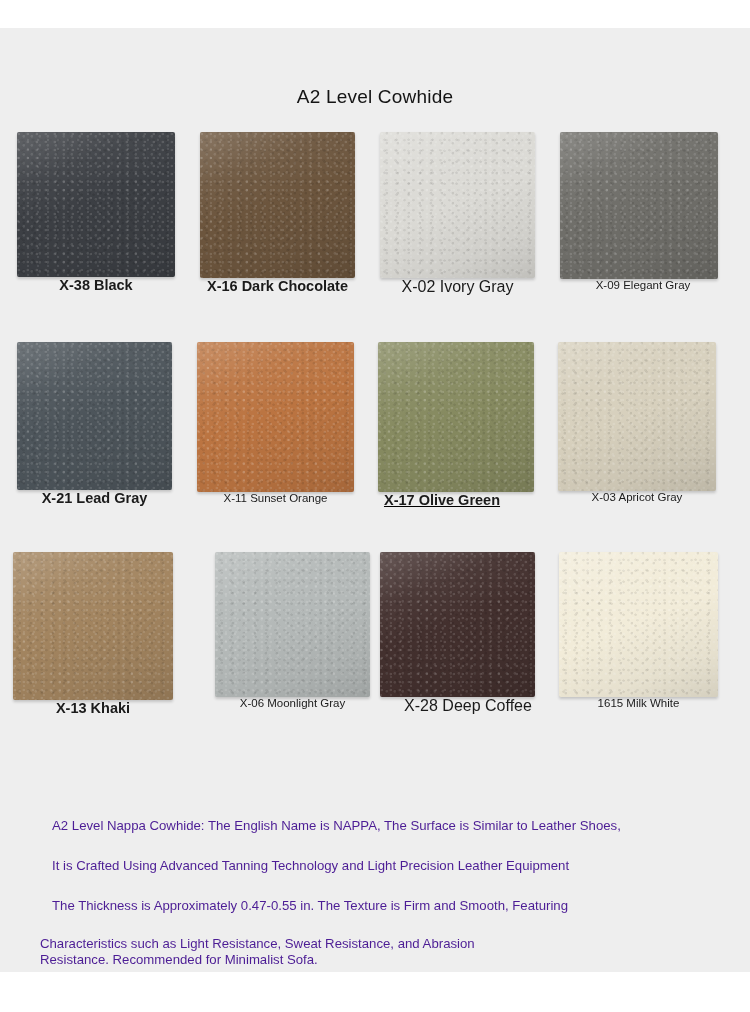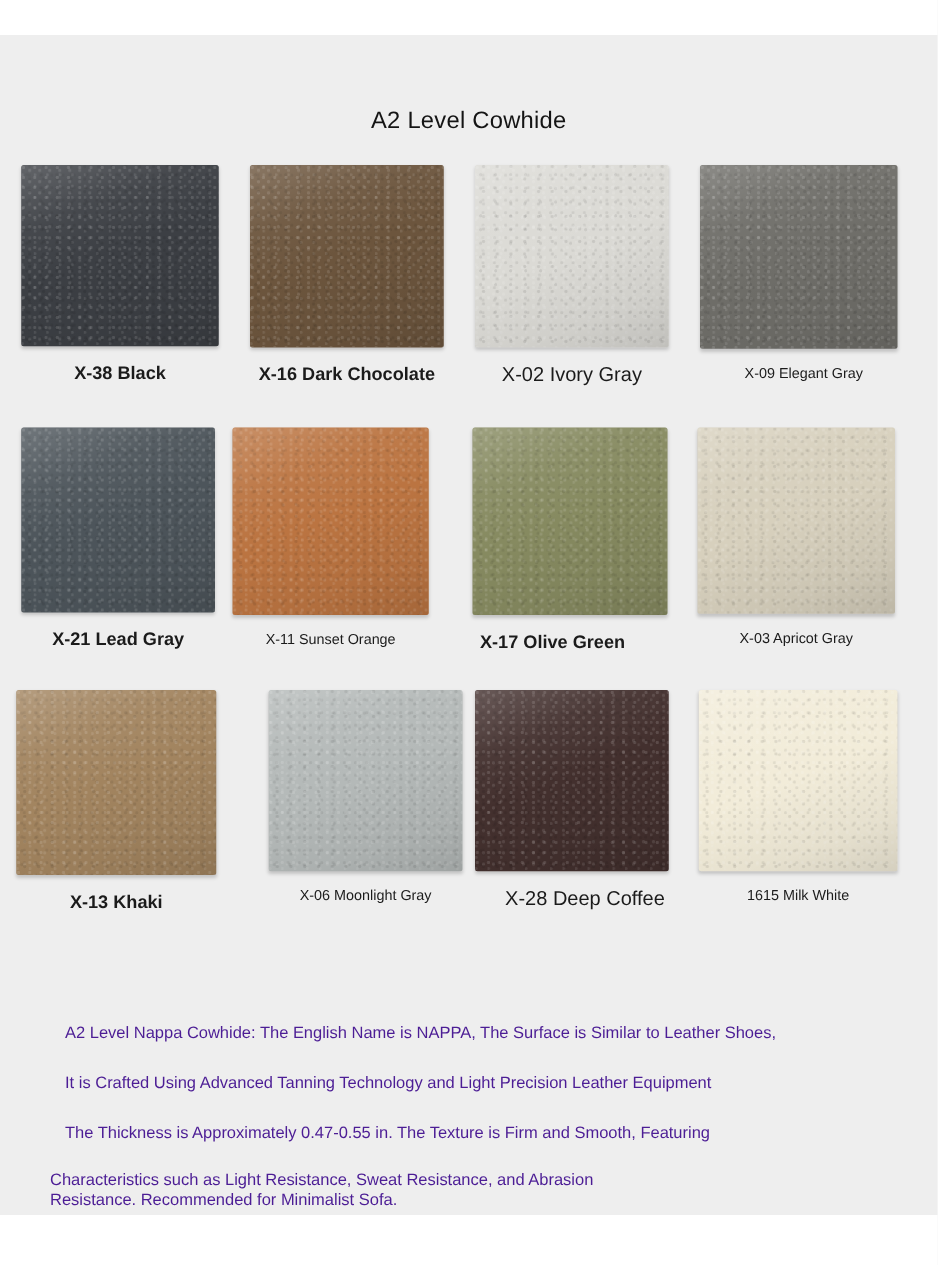--- a/index.html
+++ b/index.html
@@ -79,21 +79,21 @@
     content: "";
     position: absolute;
     inset: 0;
     background:
       linear-gradient(158deg, rgba(255,255,255,0.20) 0%, rgba(255,255,255,0.05) 26%,
                       rgba(255,255,255,0.00) 48%, rgba(0,0,0,0.05) 78%, rgba(0,0,0,0.12) 100%);
     pointer-events: none;
   }
 
   .swatch-label {
-    margin-top: 14px;
+    margin-top: 0;
     text-align: center;
     color: #1b1b1b;
     line-height: 1.18;
   }
   .lbl-lg { font-size: 14.5px; font-weight: bold; }
   .lbl-md { font-size: 16px; font-weight: normal; }
   .lbl-sm { font-size: 11.5px; font-weight: normal; }
 
   .description {
     position: absolute;
@@ -136,25 +136,25 @@
         <div class="swatch-cell" style="left: 560px; width: 166px;">
           <div class="chip" style="height: 147px; width: 158px; background: rgb(111, 110, 105);"></div>
           <div class="swatch-label lbl-sm">X-09 Elegant Gray</div>
         </div>
       </div>
       <div class="swatch-row">
         <div class="swatch-cell" style="left: 17px; width: 155px;">
           <div class="chip" style="height: 148px; width: 155px; background: rgb(77, 85, 91);"></div>
           <div class="swatch-label lbl-lg">X-21 Lead Gray</div>
         </div>
-        <div class="swatch-cell" style="left: 186px; width: 157px;">
+        <div class="swatch-cell" style="left: 197px; width: 157px;">
           <div class="chip" style="height: 150px; width: 157px; background: rgb(187, 116, 65);"></div>
           <div class="swatch-label lbl-sm">X-11 Sunset Orange</div>
         </div>
-        <div class="swatch-cell" style="left: 378px; width: 128px;">
+        <div class="swatch-cell" style="left: 378px; width: 128px; text-decoration: underline;">
           <div class="chip" style="height: 150px; width: 156px; background: rgb(134, 138, 96);"></div>
           <div class="swatch-label lbl-lg">X-17 Olive Green</div>
         </div>
         <div class="swatch-cell" style="left: 558px; width: 158px;">
           <div class="chip" style="height: 149px; width: 158px; background: rgb(215, 208, 189);"></div>
           <div class="swatch-label lbl-sm">X-03 Apricot Gray</div>
         </div>
       </div>
       <div class="swatch-row">
         <div class="swatch-cell" style="left: 13px; width: 160px;">

